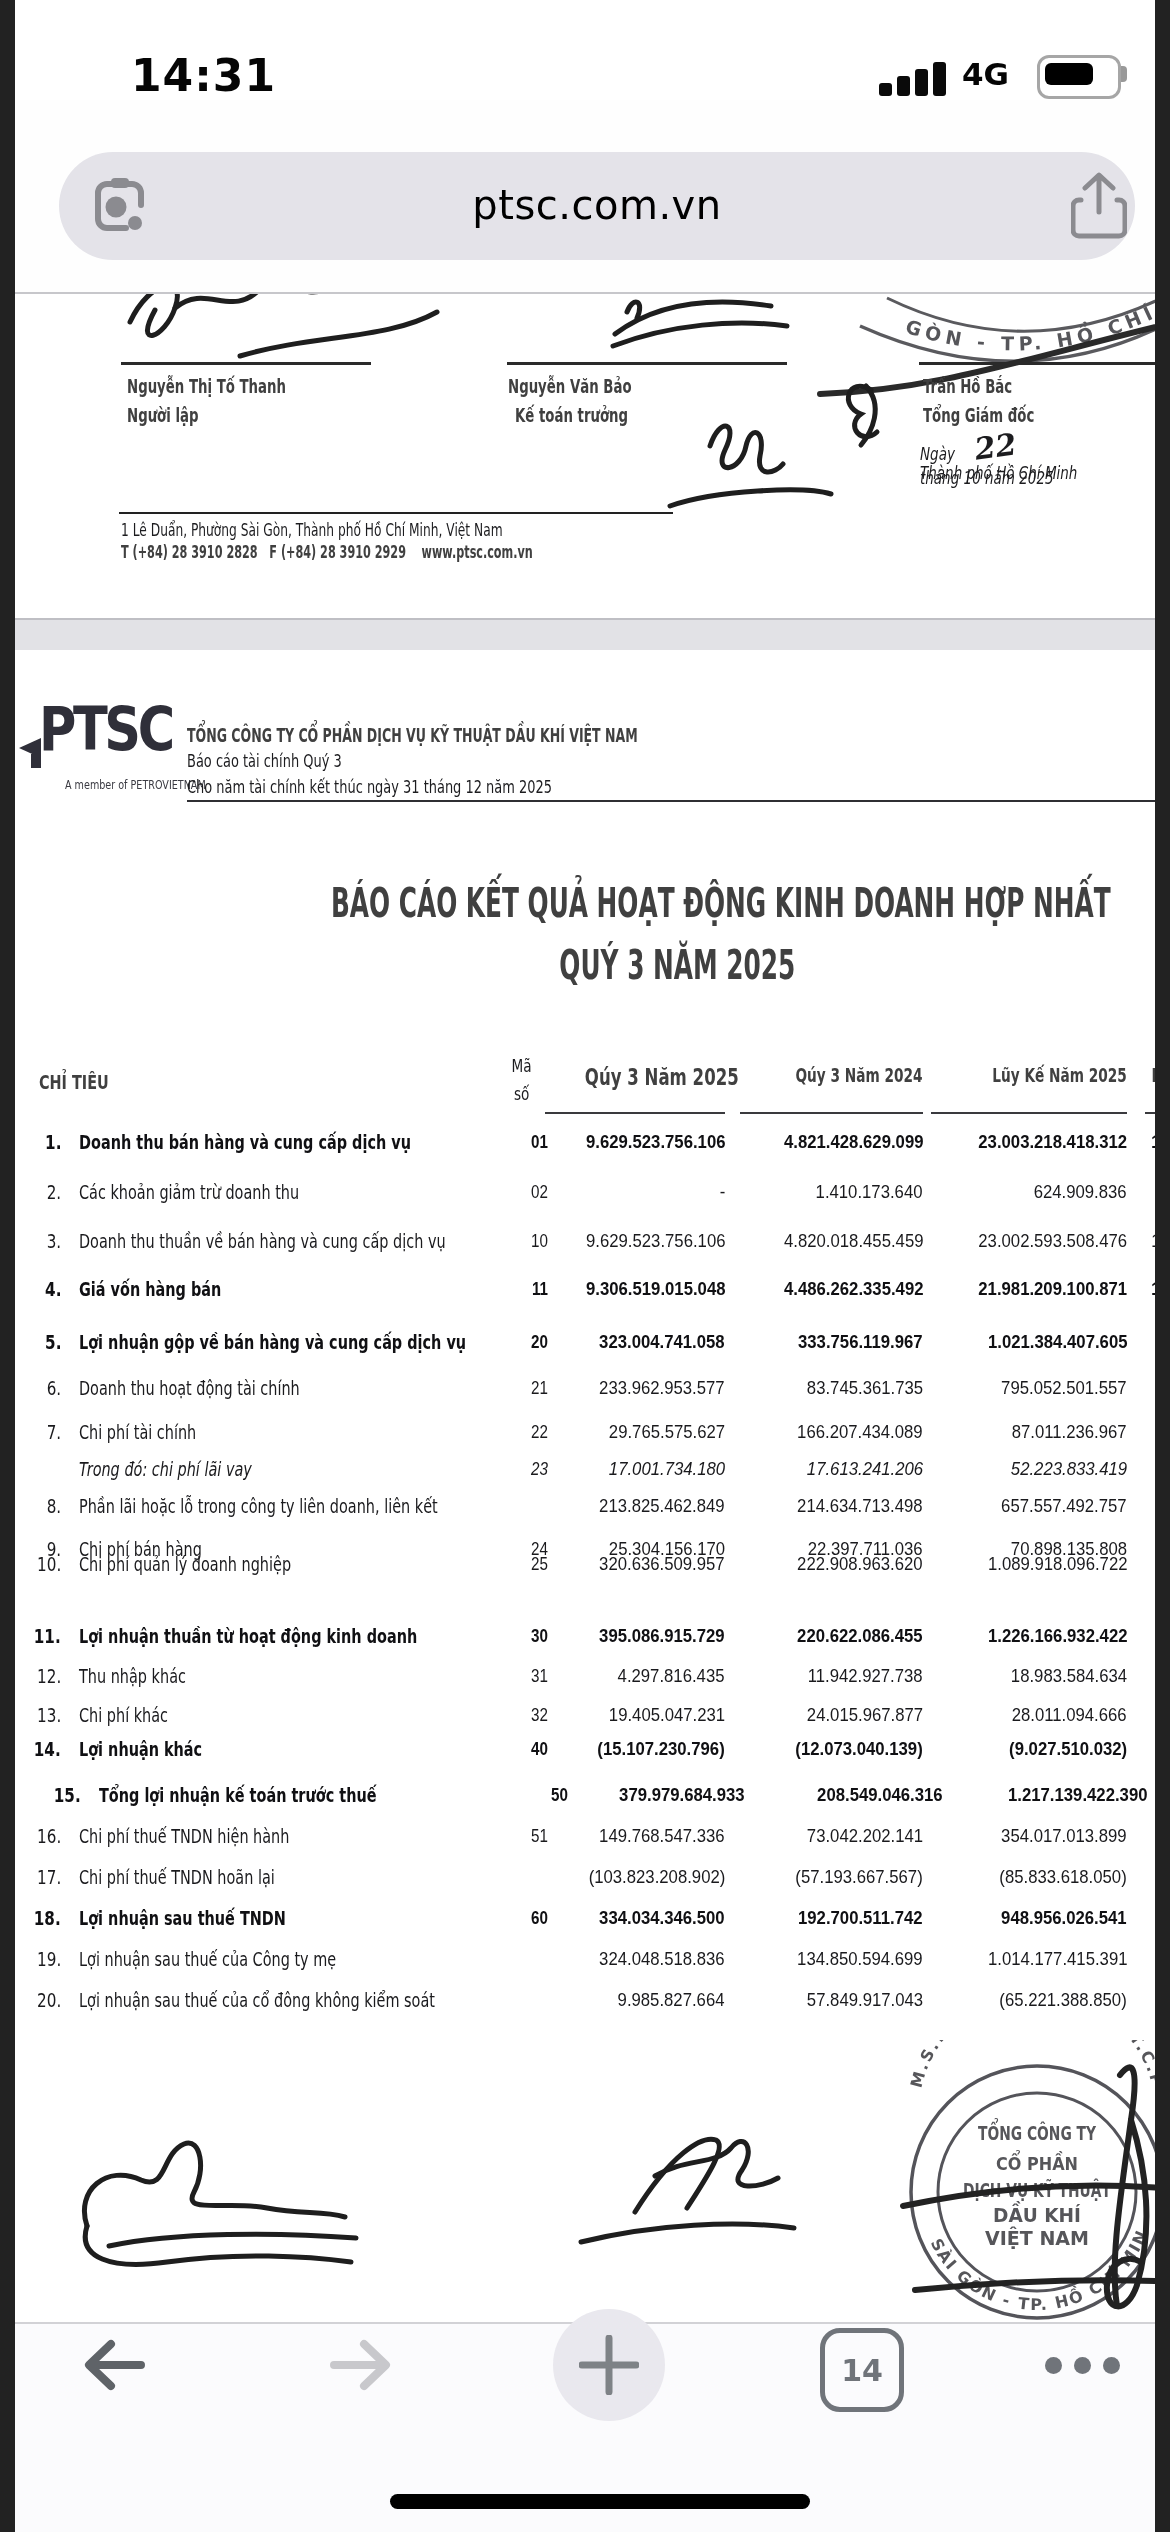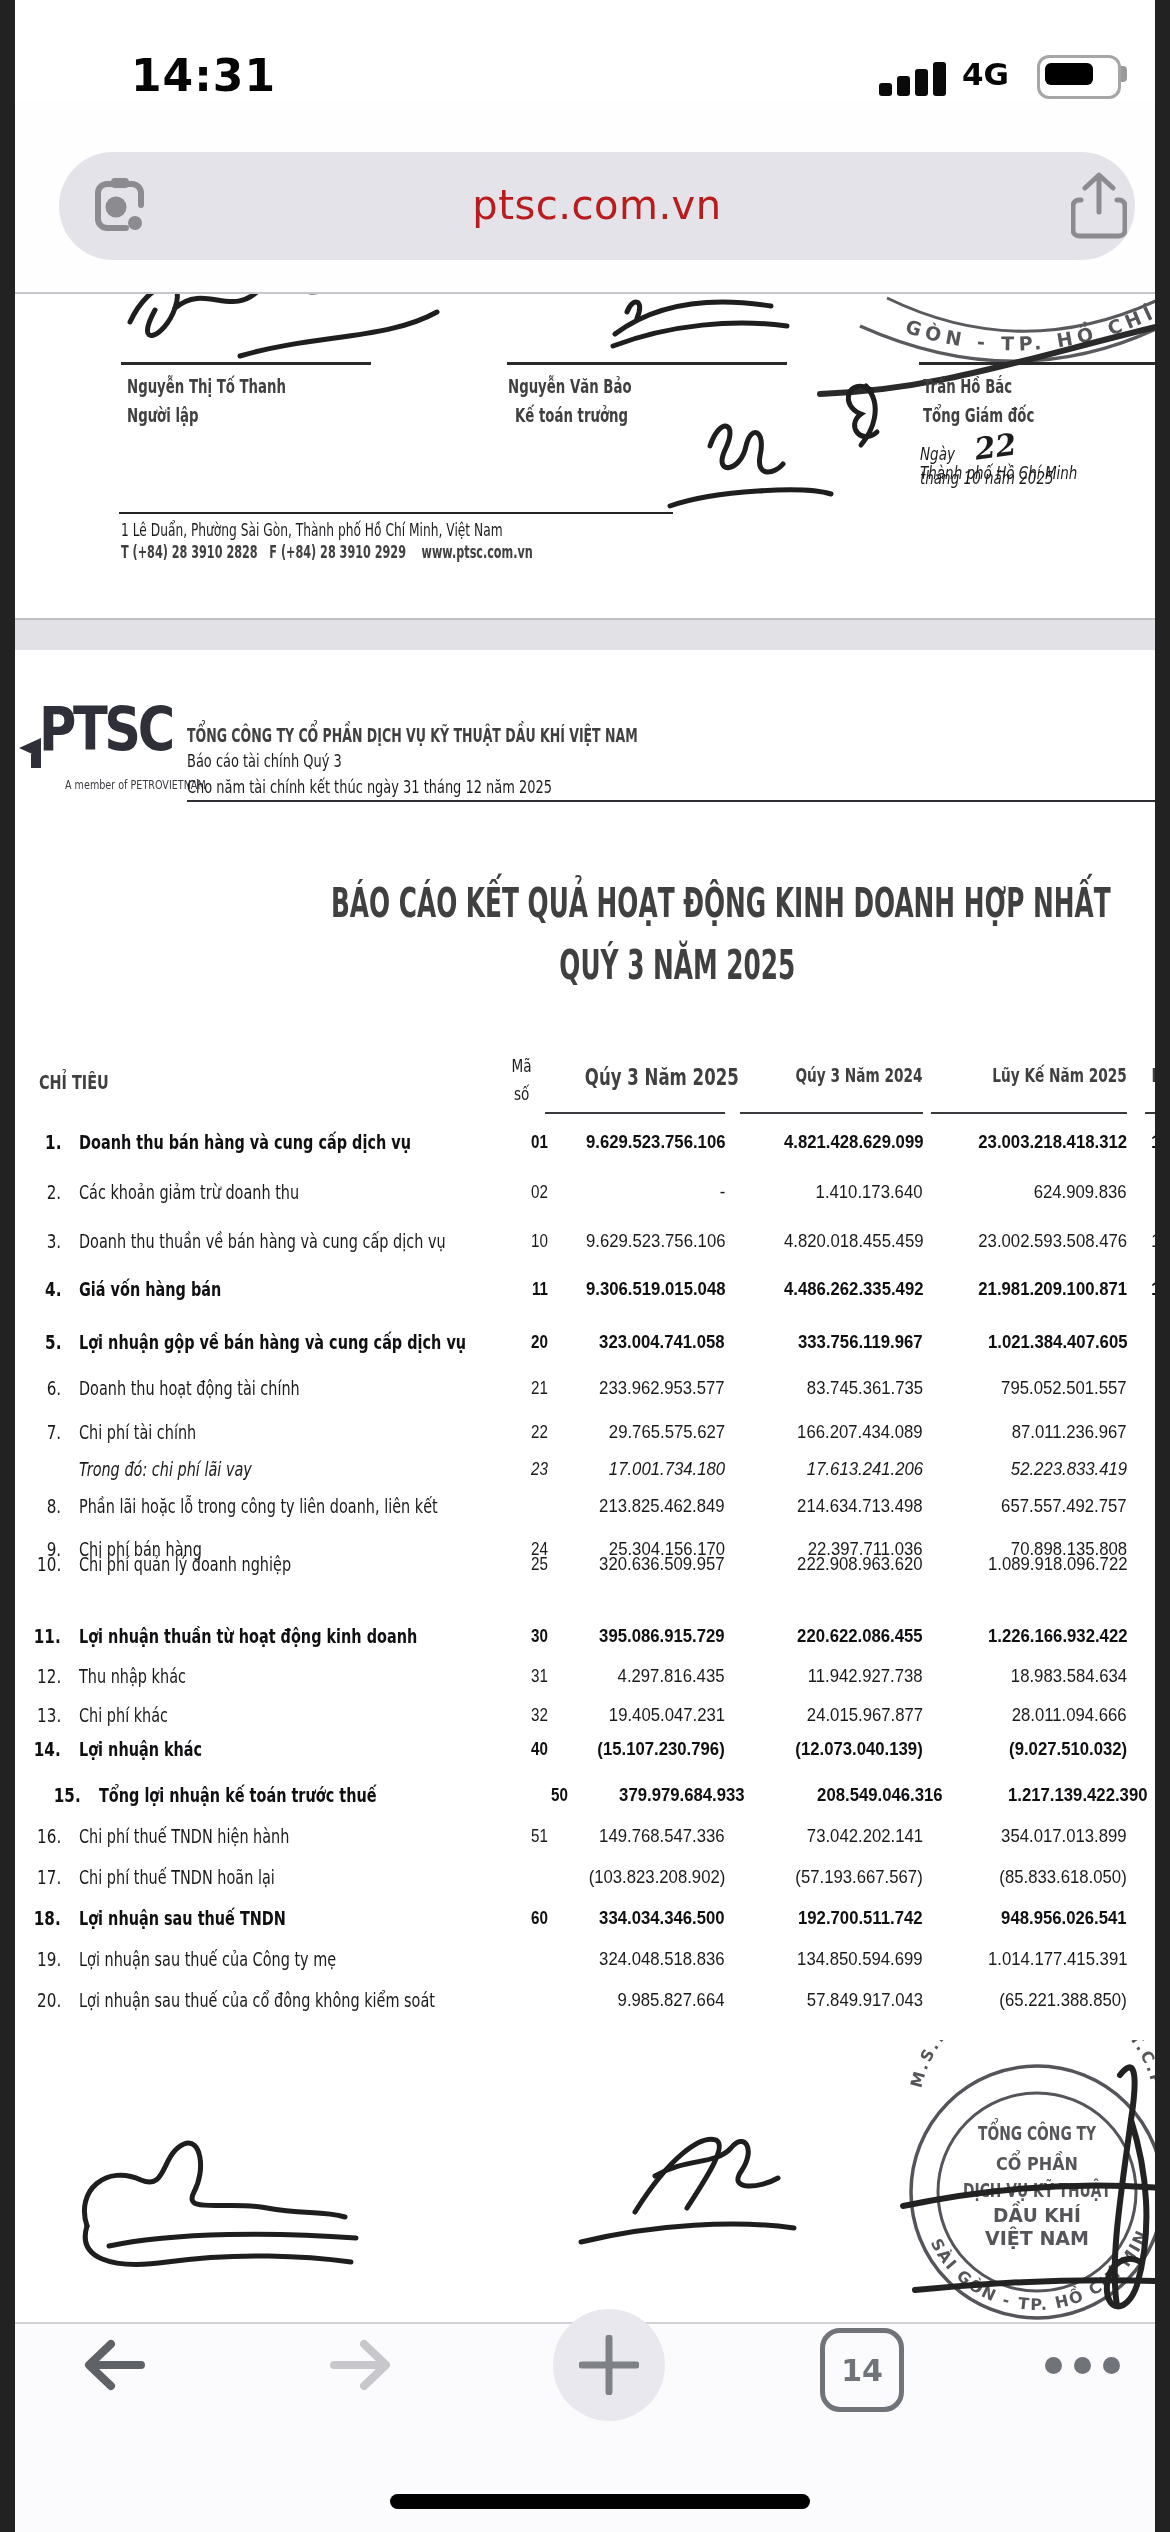--- a/index.html
+++ b/index.html
@@ -12,21 +12,21 @@
   .align-c{text-align:center;}
   .align-c .cx{transform-origin:50% 50%;} .sx62 .cx{transform:scaleX(.62);} .sx66 .cx{transform:scaleX(.66);}
   .sx70 .cx{transform:scaleX(.70);} .sx72 .cx{transform:scaleX(.72);} .sx75 .cx{transform:scaleX(.75);} .sx80 .cx{transform:scaleX(.80);} .sx85 .cx{transform:scaleX(.85);}
   .numf{font-family:"Liberation Sans","DejaVu Sans",sans-serif;}
   
   #status-bar{top:0;left:0;width:1170px;height:100px;background:#fff;}
   #time{left:116px;top:50px;font-size:44px;font-weight:600;letter-spacing:1px;color:#050505;}
   
   #chrome{top:100px;left:0;width:1170px;height:194px;background:#fefefe;}
   #url-pill{left:44px;top:52px;width:1076px;height:108px;border-radius:54px;background:#e4e3e9;}
-  #url-text{left:0;top:30px;width:1076px;text-align:center;font-size:40px;color:#b91c1c;letter-spacing:.5px;}
+  #url-text{left:0;top:30px;width:1076px;text-align:center;font-size:40px;color:#000000;letter-spacing:.5px;}
   #hairline-top{top:292px;left:0;width:1170px;height:2px;background:#c7c7cb;}
   
   #page1{top:294px;left:0;width:1170px;height:324px;background:#fff;overflow:hidden;}
   .sigline{border-top:3px solid #2a2a2a;height:0;}
   .doc-b{font-weight:bold;color:#404040;}
   .doc{color:#1c1c1f;}
   #footer-rule{left:104px;top:218px;width:554px;border-top:2px solid #222;height:0;}
   .pre .cx{white-space:pre;}
   
   #page-gap{top:618px;left:0;width:1170px;height:32px;background:#e2e2e6;border-top:2px solid #bfbfc4;border-bottom:1px solid #cccdd2;}

